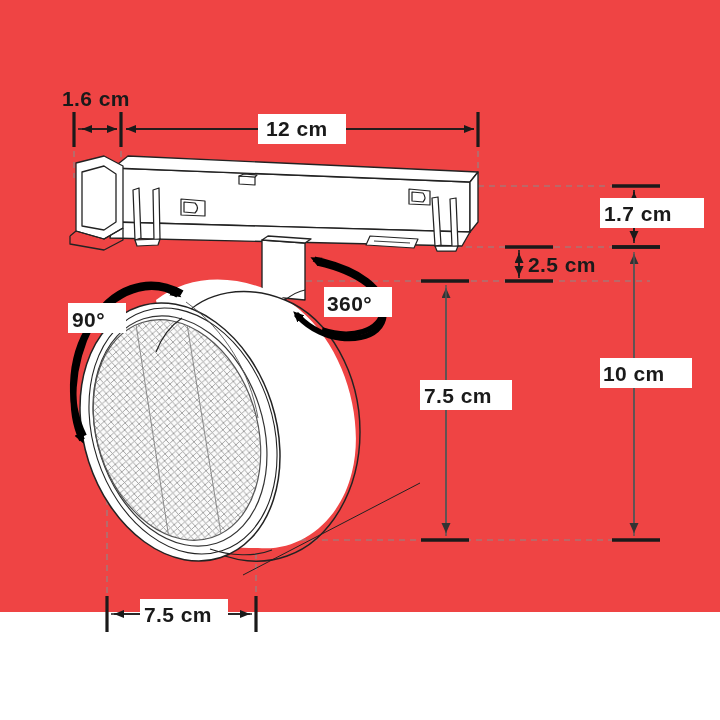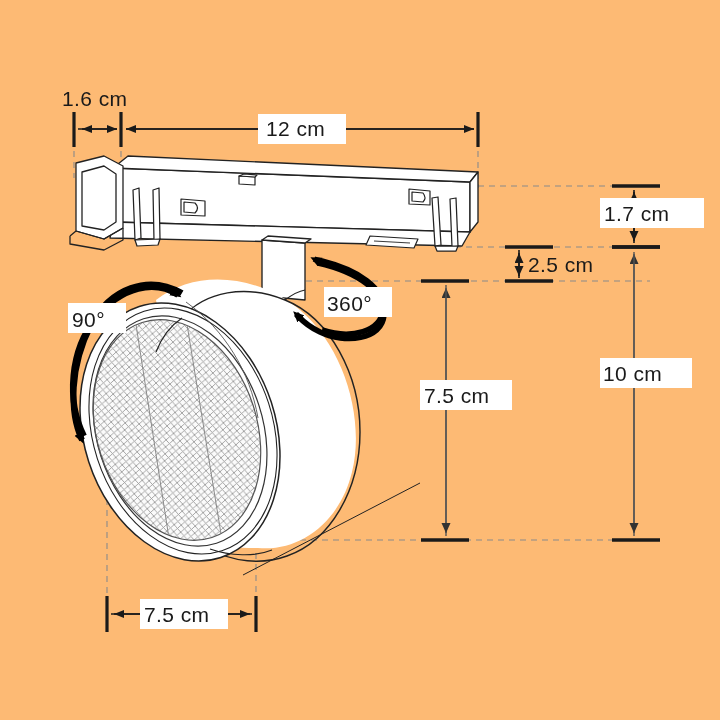--- a/index.html
+++ b/index.html
@@ -10,22 +10,23 @@
   }
   body {
     width: 720px;
     height: 720px;
     overflow: hidden;
     font-family: "Liberation Sans", "DejaVu Sans", sans-serif;
   }
   #stage {
     position: relative;
     width: 720px;
-    height: 720px;
-    background: #fdba74;
+    height: 612px;
+    background: #ef4444;
+    font-weight: bold;
   }
   #drawing {
     position: absolute;
     top: 0;
     left: 0;
     width: 720px;
     height: 720px;
   }
   .dim-label {
     font-family: "Liberation Sans", "DejaVu Sans", sans-serif;

